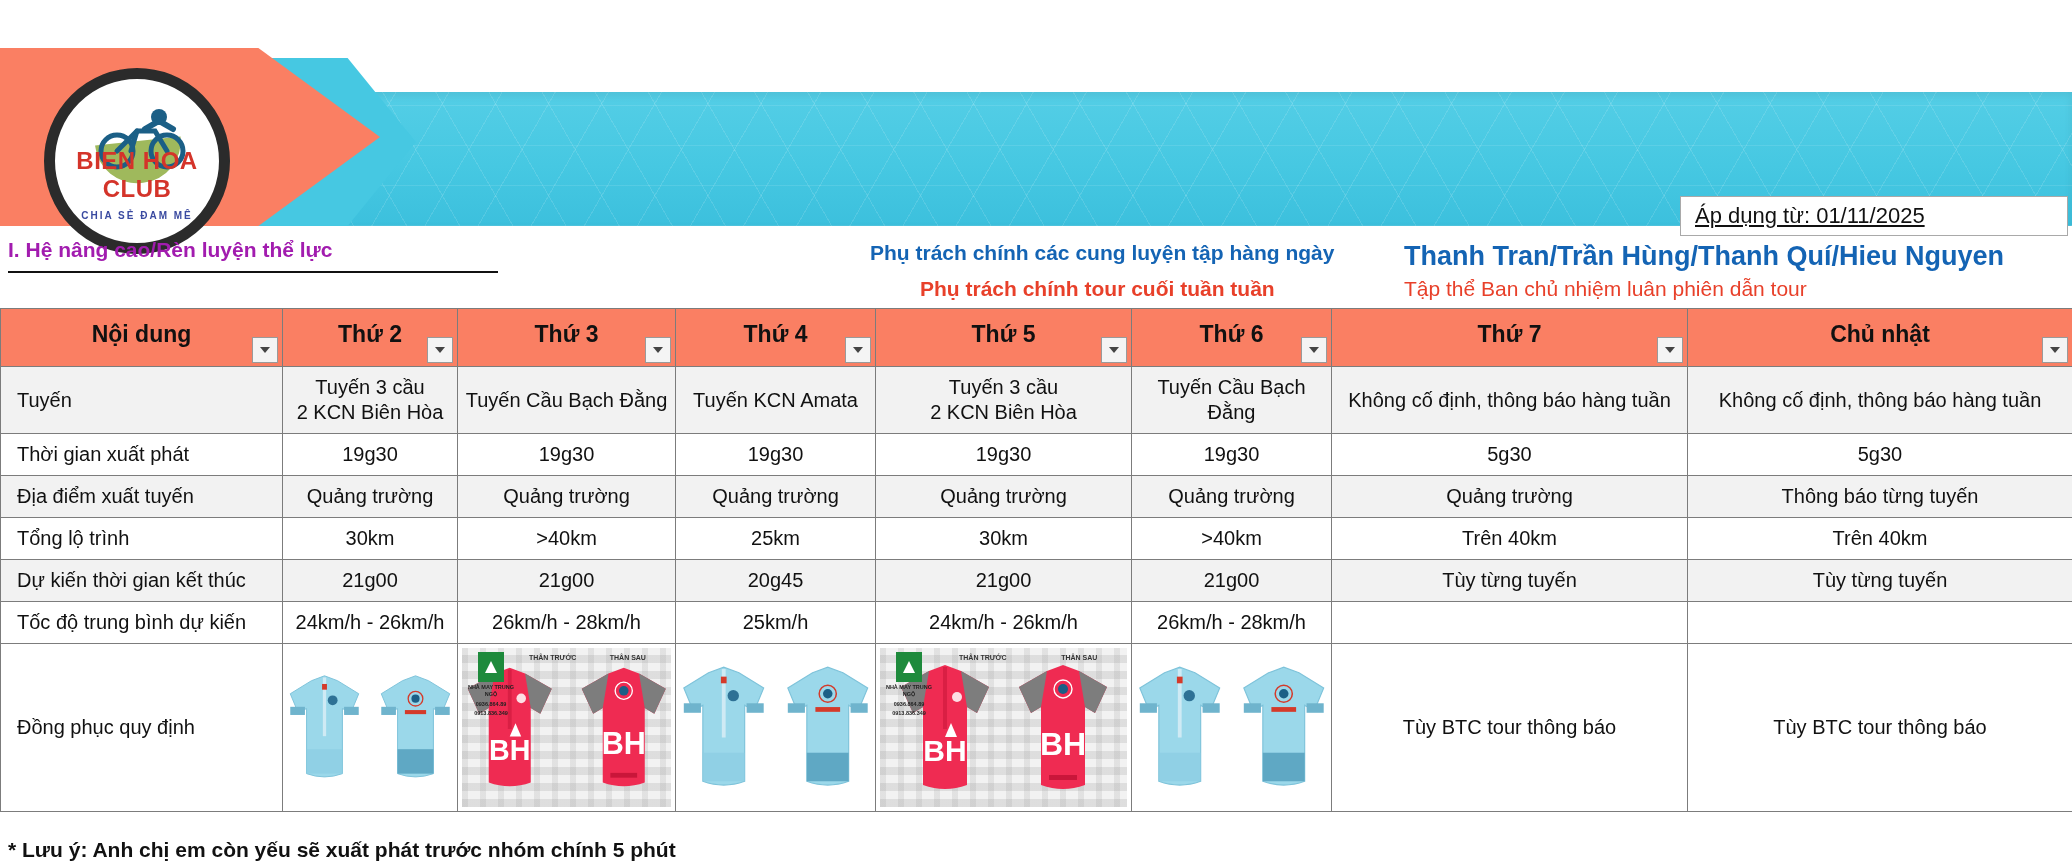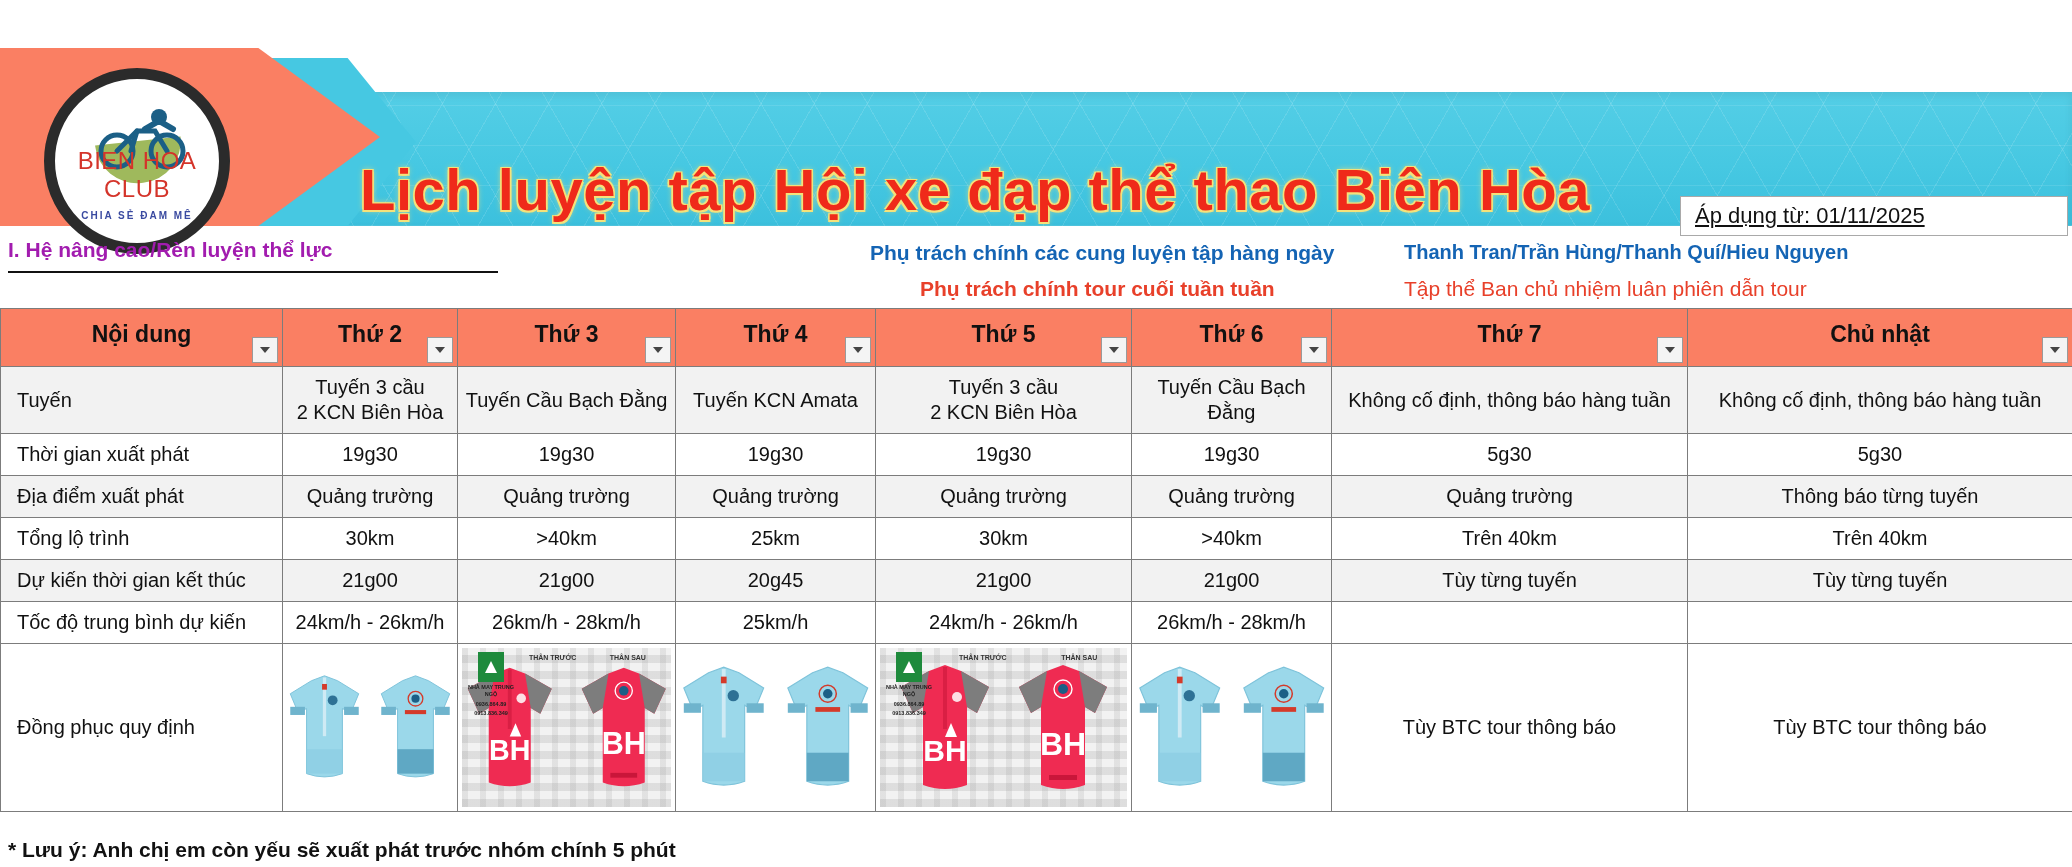--- a/index.html
+++ b/index.html
@@ -37,21 +37,21 @@
   .logo-badge {
     position:absolute; left:44px; top:20px; width:186px; height:186px;
     border-radius:50%; background:#fff; border:11px solid #2b2b2b;
     display:flex; flex-direction:column; align-items:center; justify-content:center;
     overflow:hidden;
   }
   .logo-leaf { position:absolute; top:62px; left:42px; width:86px; height:42px;
     background:#9fb95c; border-radius:0 0 60px 60px; transform:rotate(-6deg); }
   .logo-bike { position:absolute; top:26px; left:38px; width:96px; height:68px; }
   .logo-name { position:absolute; bottom:40px; width:100%; text-align:center;
-    color:#d4342a; font-weight:normal; font-size:24px; letter-spacing:.5px; }
+    color:#d4342a; font-weight:bold; font-size:24px; letter-spacing:.5px; }
   .logo-sub { position:absolute; bottom:22px; width:100%; text-align:center;
     color:#3a4aa0; font-weight:bold; font-size:10px; letter-spacing:2px; }
 
   .banner-title {
     position:absolute; left:360px; top:108px; width:1280px;
     font-size:58px; font-weight:bold; color:#ef2a1a; letter-spacing:.5px;
     text-shadow:
       -1.5px -1.5px 0 #f5e27a, 1.5px -1.5px 0 #f5e27a,
       -1.5px  1.5px 0 #f5e27a, 1.5px  1.5px 0 #f5e27a,
        0 0 6px rgba(245,226,122,.95);
@@ -66,21 +66,21 @@
   }
 
   
   .sub-left {
     position:absolute; left:8px; top:238px; width:490px;
     font-size:21px; font-weight:bold; color:#a21caf;
     border-bottom:2px solid #111; padding-bottom:9px;
   }
   .sub-r1 { position:absolute; left:870px; top:241px; font-size:21px;
             font-weight:bold; color:#1464b4; white-space:nowrap; }
-  .sub-r1b{ position:absolute; left:1404px; top:241px; font-size:20px;
+  .sub-r1b{ position:absolute; left:1404px; top:241px; font-size:27px;
             font-weight:bold; color:#1464b4; white-space:nowrap; }
   .sub-r2 { position:absolute; left:920px; top:277px; font-size:21px;
             font-weight:bold; color:#e8402a; white-space:nowrap; }
   .sub-r2b{ position:absolute; left:1404px; top:277px; font-size:21px;
             font-weight:normal; color:#e8402a; white-space:nowrap; }
 
   
   .tbl-wrap { position:absolute; left:0px; top:308px; width:2072px; }
   table.sched { border-collapse:collapse; width:2072px; table-layout:fixed;border-radius:8px; }
   table.sched th, table.sched td {
@@ -143,21 +143,20 @@
         <circle cx="74" cy="46" r="16" fill="none" stroke="#1b5f86" stroke-width="5"></circle>
         <path d="M24 46 L44 26 L62 26 L74 46" fill="none" stroke="#1b5f86" stroke-width="5" stroke-linecap="round"></path>
         <path d="M44 26 L38 46" fill="none" stroke="#1b5f86" stroke-width="5" stroke-linecap="round"></path>
         <circle cx="66" cy="12" r="8" fill="#1b5f86"></circle>
         <path d="M52 24 L66 16 L80 24" fill="none" stroke="#1b5f86" stroke-width="6" stroke-linecap="round"></path>
       </svg>
       <div class="logo-name">BIEN HOA CLUB</div>
       <div class="logo-sub">CHIA SẺ ĐAM MÊ</div>
     </div>
 
-    <div class="banner-title">Lịch luyện tập Hội xe đạp thể thao Biên Hòa</div>
   </div>
 
   <div class="date-box">Áp dụng từ: 01/11/2025</div>
 
   <div class="sub-left">I. Hệ nâng cao/Rèn luyện thể lực</div>
   <div class="sub-r1">Phụ trách chính các cung luyện tập hàng ngày</div>
   <div class="sub-r1b">Thanh Tran/Trần Hùng/Thanh Quí/Hieu Nguyen</div>
   <div class="sub-r2">Phụ trách chính tour cuối tuần tuần</div>
   <div class="sub-r2b">Tập thể Ban chủ nhiệm luân phiên dẫn tour</div>
 
@@ -245,21 +244,21 @@
           <td>19g30</td>
           <td>19g30</td>
           <td>19g30</td>
           <td>19g30</td>
           <td>19g30</td>
           <td>5g30</td>
           <td>5g30</td>
         </tr>
 
         <tr>
-          <td class="lbl-cell">Địa điểm xuất phát</td>
+          <td class="lbl-cell">Địa điểm xuất tuyến</td>
           <td>Quảng trường</td>
           <td>Quảng trường</td>
           <td>Quảng trường</td>
           <td>Quảng trường</td>
           <td>Quảng trường</td>
           <td>Quảng trường</td>
           <td>Thông báo từng tuyến</td>
         </tr>
 
         <tr>

